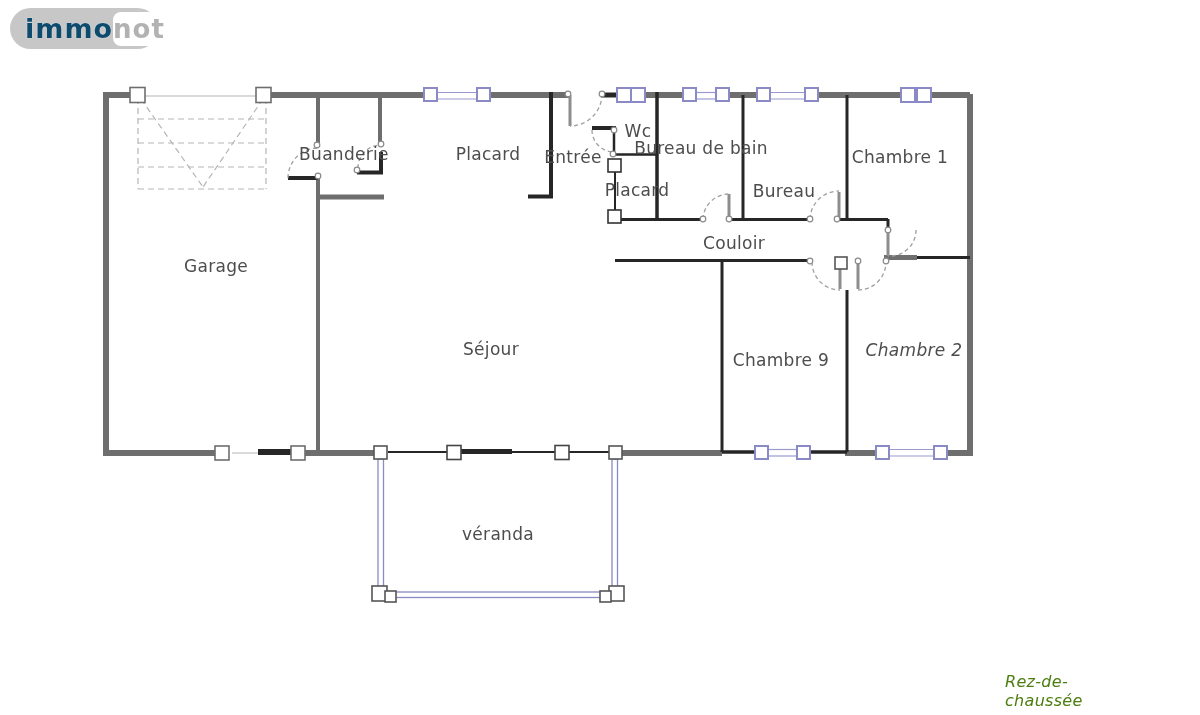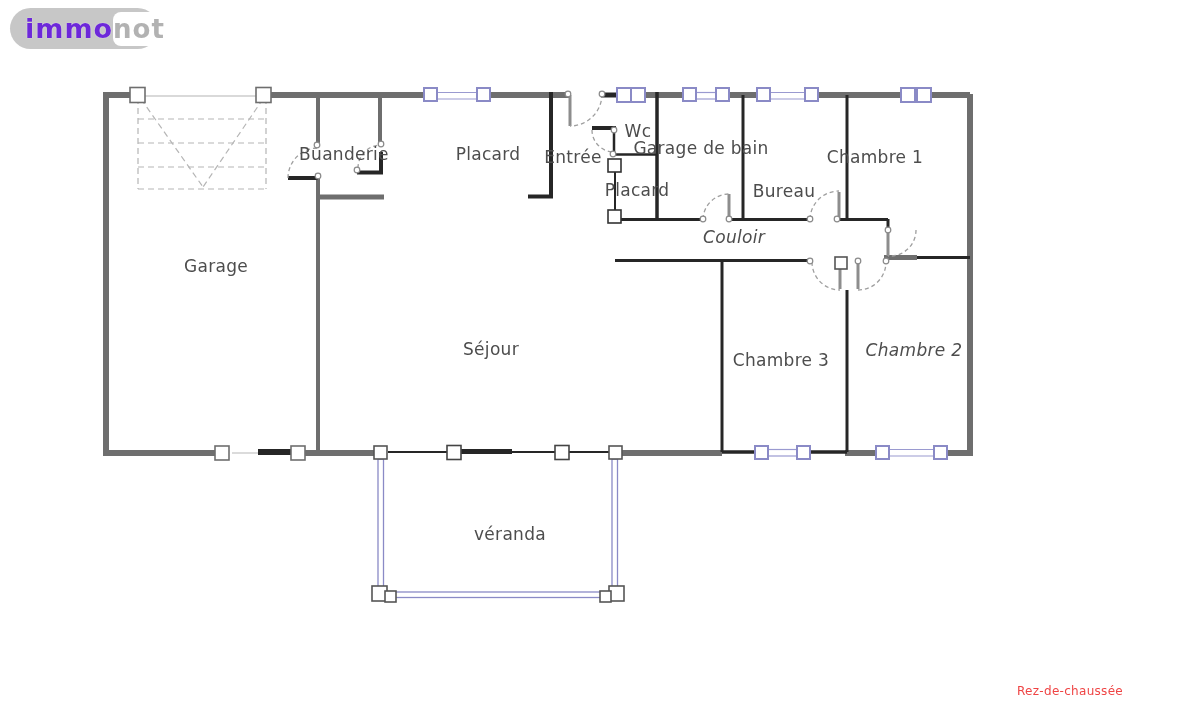--- a/index.html
+++ b/index.html
@@ -2,49 +2,49 @@
 <html><head>
 <meta charset="utf-8">
 <style>
   html,body{margin:0;padding:0;background:#ffffff;}
   body{width:1200px;height:715px;position:relative;overflow:hidden;
        font-family:"DejaVu Sans","Liberation Sans",sans-serif;}
 
   
   .logo{position:absolute;left:10px;top:8px;width:148px;height:41px;
         background:#c7c7c7;border-radius:21px;display:flex;align-items:center;}
-  .logo .immo{color:#6d28d9;font-weight:bold;font-size:27px;letter-spacing:1px;
+  .logo .immo{color:#0c4a6e;font-weight:bold;font-size:27px;letter-spacing:1px;
         padding-left:15px;text-shadow:0 0 1px #ffffff;}
   .logo .notbox{background:#ffffff;border-radius:8px;width:57px;height:34px;
         margin-left:auto;margin-right:16px;display:flex;align-items:center;justify-content:center;}
   .logo .not{color:#b2b2b2;font-weight:bold;font-size:26px;letter-spacing:1px;}
 
   
   .plan-svg{position:absolute;left:0;top:0;}
 
   .room-label{position:absolute;transform:translate(-50%,-50%);
         font-size:17px;color:#4d4d4d;white-space:nowrap;letter-spacing:.3px;}
   .floor-label{position:absolute;transform:translate(-50%,-50%);
-        font-size:12px;color:#ef4444;letter-spacing:.3px;}
+        font-size:16px;color:#4d7c0f;letter-spacing:.3px;font-style:italic;}
 
   
   .lbl-garage{left:216px;top:266px;}
   .lbl-buanderie{left:344px;top:154px;}
   .lbl-cuisine{left:488px;top:154px;}
   .lbl-entree{left:573px;top:157px;}
   .lbl-wc{left:638px;top:131px;}
   .lbl-placard{left:637px;top:190px;}
   .lbl-sdb{left:701px;top:148px;}
   .lbl-bureau{left:784px;top:155px;margin-top:36px;}
-  .lbl-chambre1{left:875px;top:157px;}
-  .lbl-couloir{left:734px;top:237px;font-style:italic;}
+  .lbl-chambre1{left:900px;top:157px;}
+  .lbl-couloir{left:734px;top:243px;}
   .lbl-sejour{left:491px;top:349px;}
   .lbl-chambre3{left:781px;top:360px;}
   .lbl-chambre2{left:914px;top:350px;font-style:italic;}
-  .lbl-veranda{left:498px;top:534px;margin-left:12px;}
+  .lbl-veranda{left:498px;top:534px;}
   .lbl-floor{left:1070px;top:691px;}
 </style>
 </head>
 <body>
 
 <div class="logo">
   <span class="immo">immo</span>
   <span class="notbox">
     <span class="not">not</span>
   </span>
@@ -221,22 +221,22 @@
     <rect x="600" y="591" width="11" height="11"></rect>
   </g>
 </svg>
 
 <span class="room-label lbl-garage">Garage</span>
 <span class="room-label lbl-buanderie">Buanderie</span>
 <span class="room-label lbl-cuisine">Placard</span>
 <span class="room-label lbl-entree">Entrée</span>
 <span class="room-label lbl-wc">Wc</span>
 <span class="room-label lbl-placard">Placard</span>
-<span class="room-label lbl-sdb">Garage de bain</span>
+<span class="room-label lbl-sdb">Bureau de bain</span>
 <span class="room-label lbl-bureau">Bureau</span>
 <span class="room-label lbl-chambre1">Chambre 1</span>
 <span class="room-label lbl-couloir">Couloir</span>
 <span class="room-label lbl-sejour">Séjour</span>
-<span class="room-label lbl-chambre3">Chambre 3</span>
+<span class="room-label lbl-chambre3">Chambre 9</span>
 <span class="room-label lbl-chambre2">Chambre 2</span>
 <span class="room-label lbl-veranda">véranda</span>
 
 <span class="floor-label lbl-floor">Rez-de-chaussée</span>
 
 </body></html>

